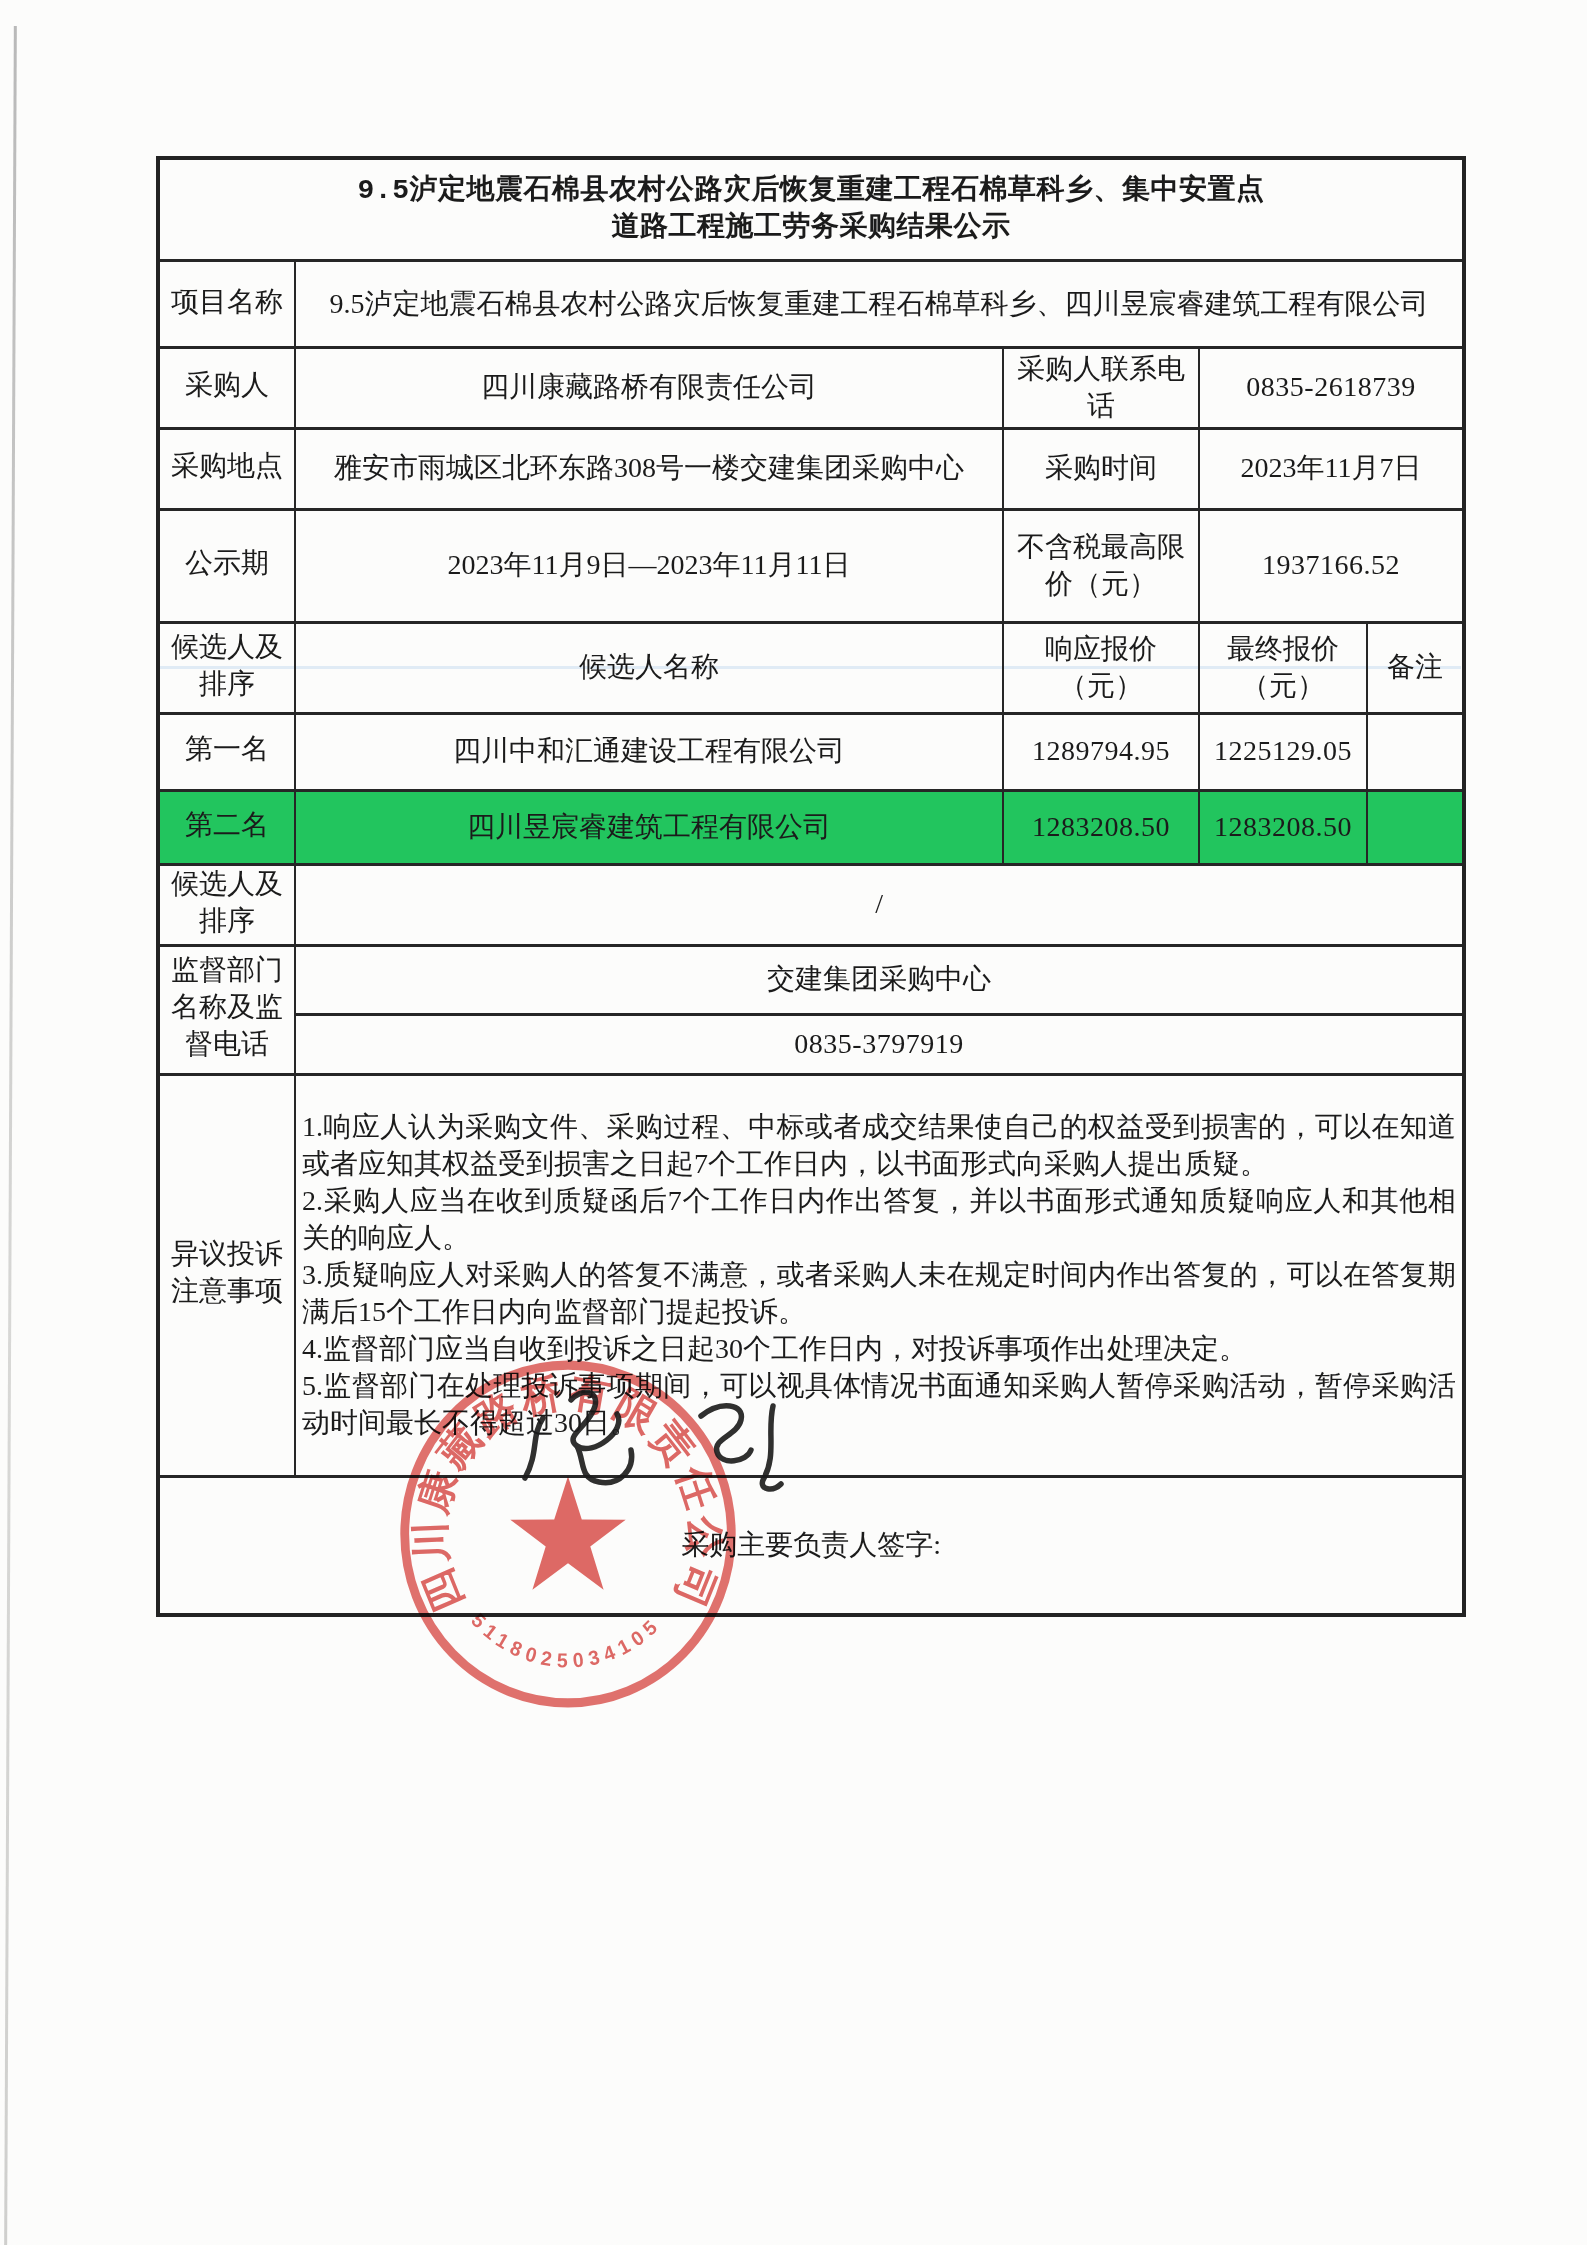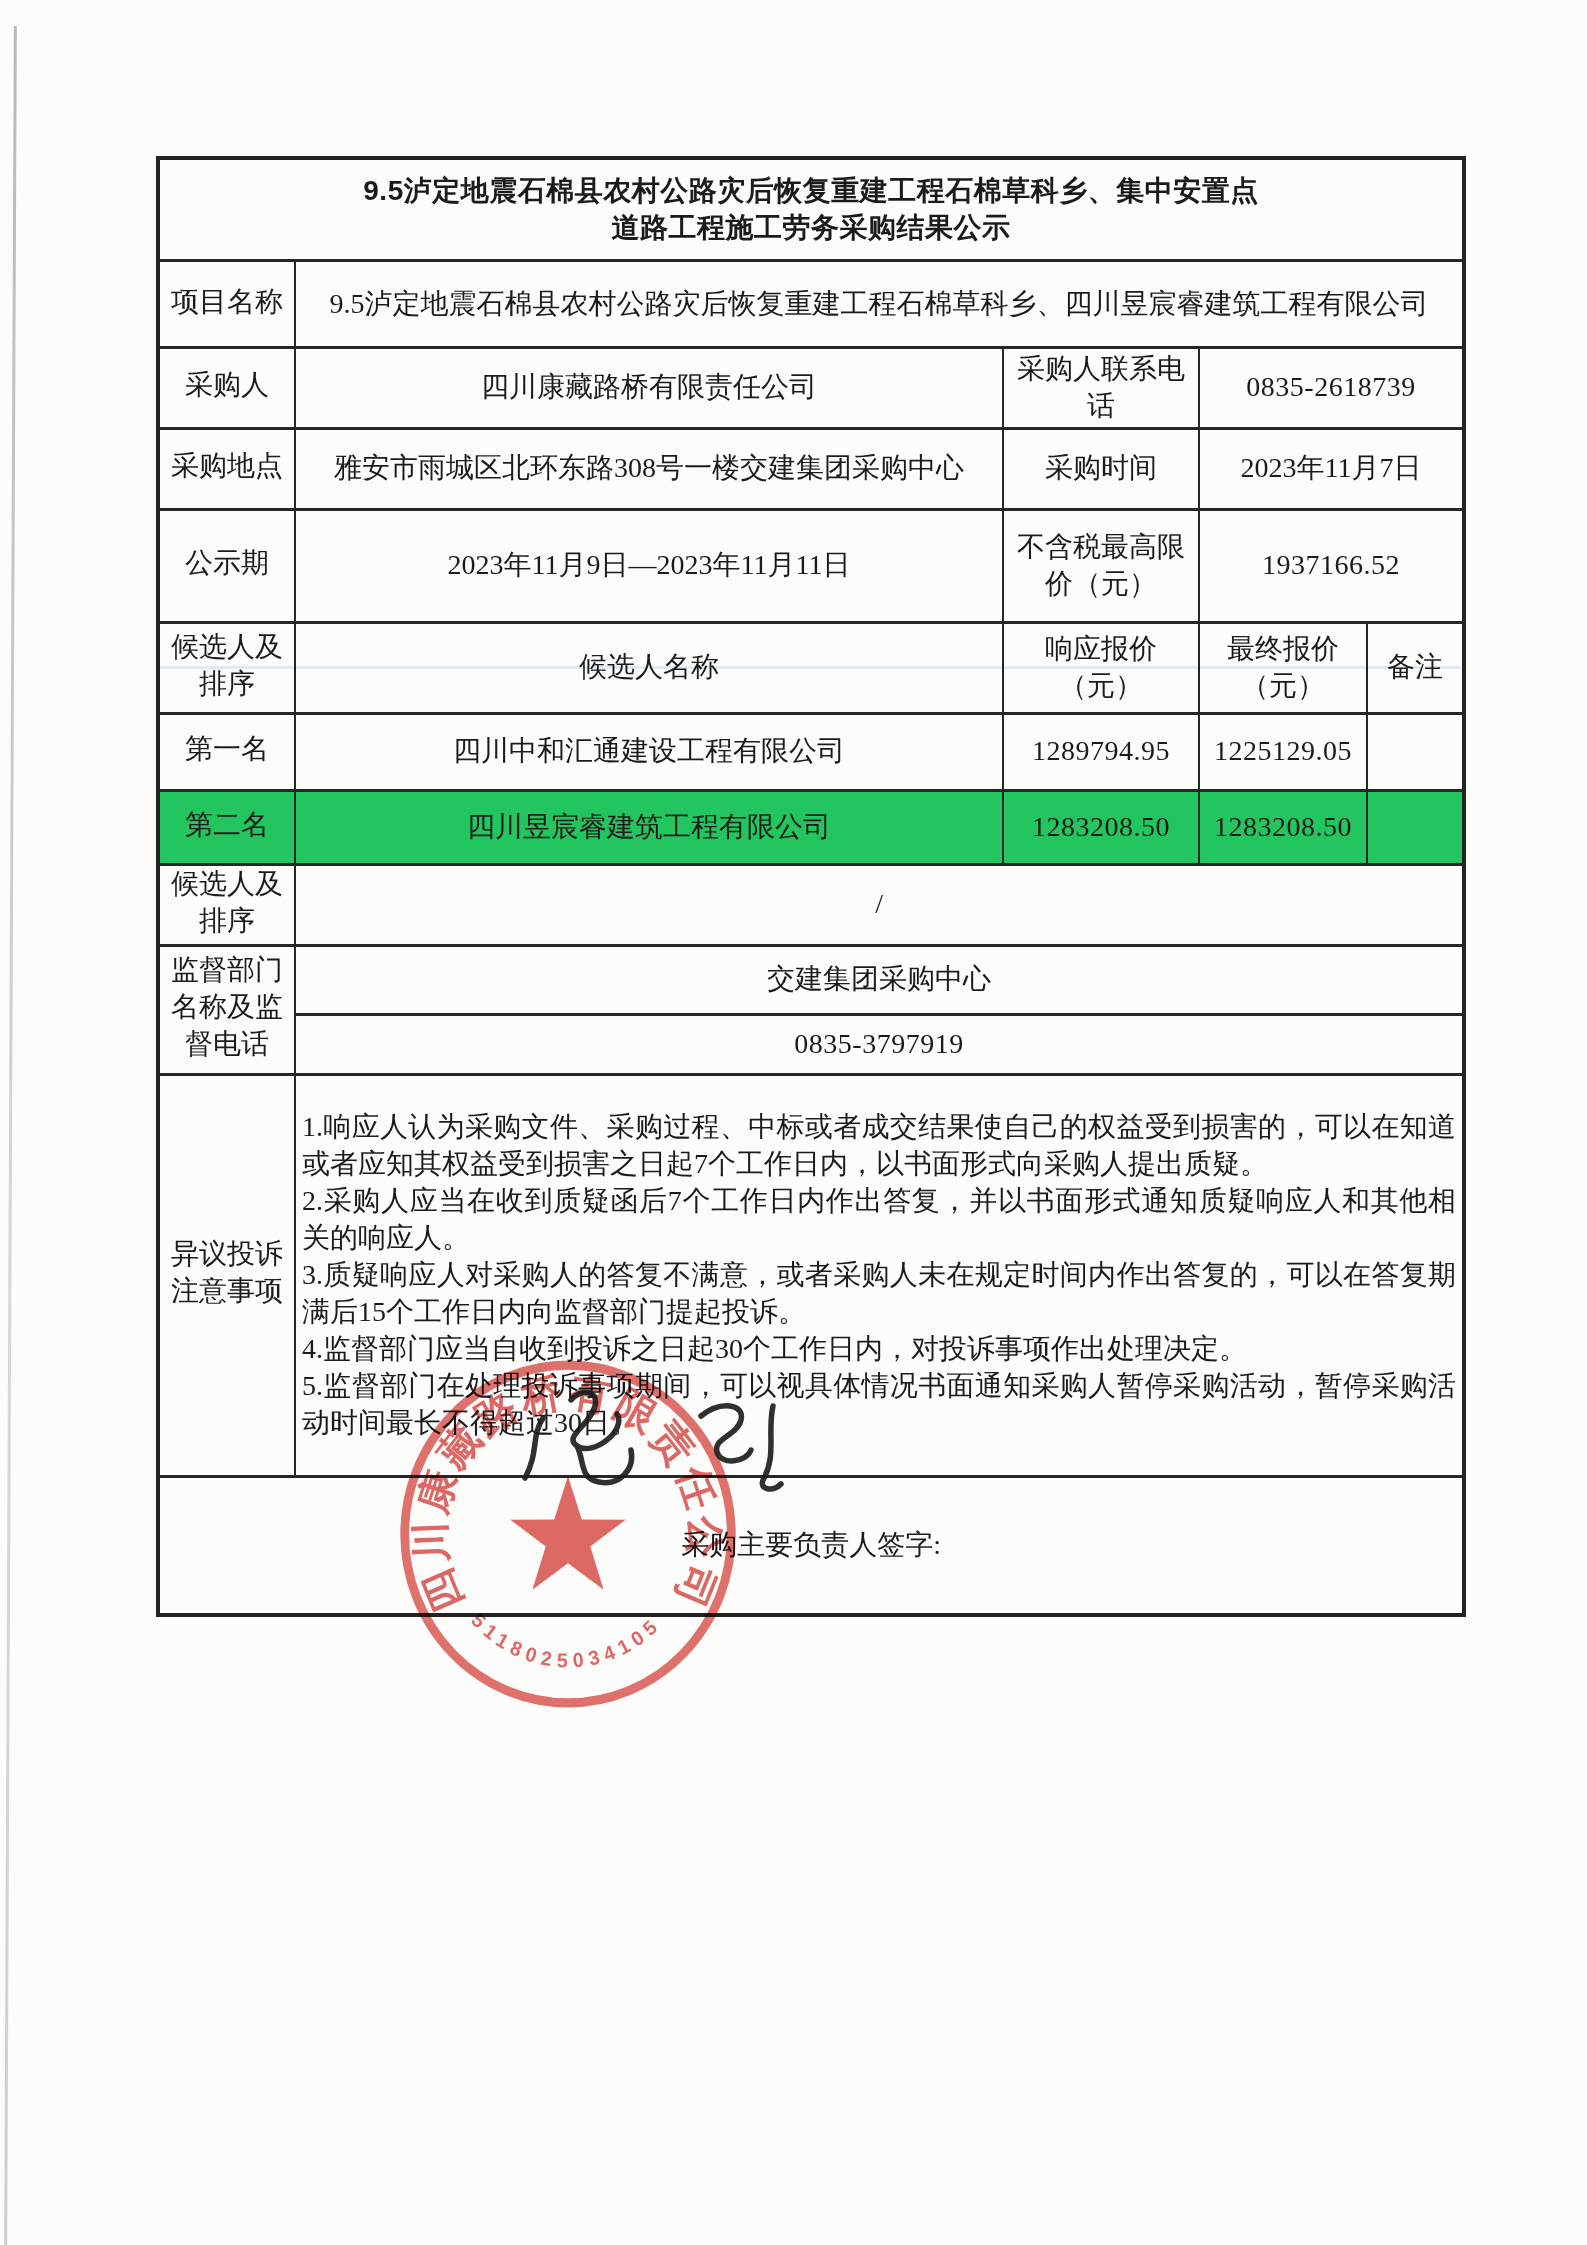--- a/index.html
+++ b/index.html
@@ -21,21 +21,21 @@
   }
   .doc td{
     border:3px solid #262626;
     border-left-width:2px;border-right-width:2px;
     text-align:center;vertical-align:middle;
     font-size:28px;line-height:1.32;padding:2px 6px;
     color:#1b1b1b;
     word-break:break-all;
   }
   .title-cell{
-    font-family:Liberation Sans, sans-serif;
+    font-family:Liberation Mono, monospace;
     font-weight:900;font-size:40px;line-height:1.17;
     padding:2px 0 4px 0;letter-spacing:0.5px;
   }
   .title-cell span{display:block;}
   .lbl{padding:2px 4px;font-family:Liberation Mono, monospace;}
   .num{font-size:26px;letter-spacing:0.5px;margin-left:8px;}
   .row-second{background:#22c55e;}
   .objection-cell{
     text-align:left;padding:6px 22px;font-size:29px;line-height:1.45;
   }

